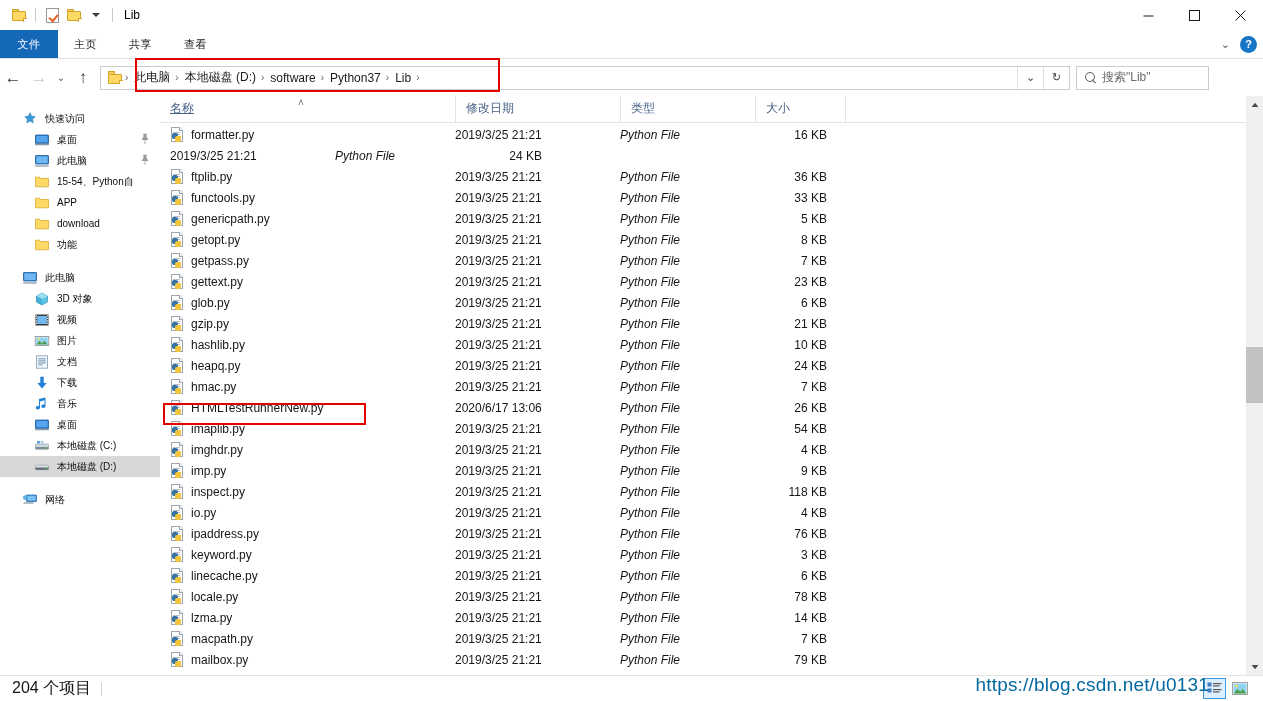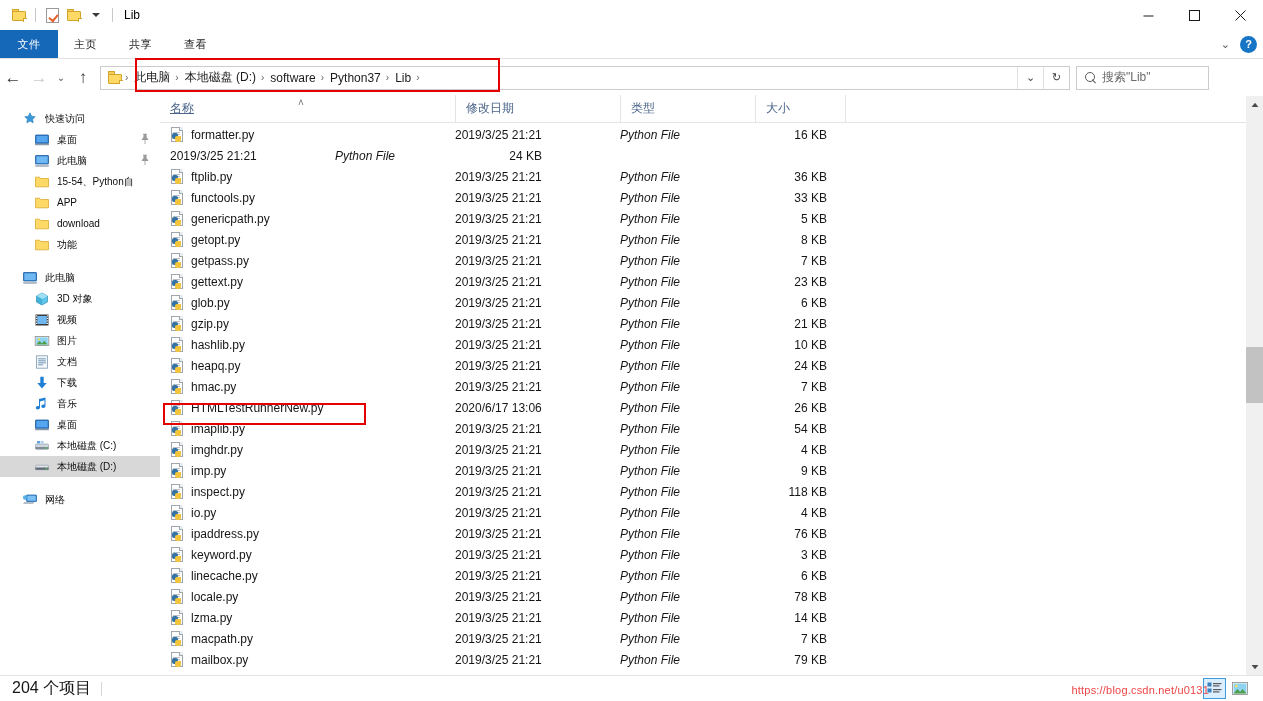--- a/index.html
+++ b/index.html
@@ -216,22 +216,22 @@
     background: #fff; border-top: 1px solid #e4e4e4;
     display:flex; align-items:center;
   }
   .status-text { font-size: 16px; color: #161616; padding-left: 12px; }
   .status-sep { width:1px; height: 14px; background:#d6d6d6; margin-left: 10px; }
   .viewbtns { margin-left: auto; display:flex; align-items:center; gap:2px; padding-right: 12px; }
   .vbtn { width: 23px; height: 21px; display:flex; align-items:center; justify-content:center; }
   .vbtn.active { border: 1px solid #3d9ae0; background: #dcefff; }
 
   .watermark {
-    position:absolute; right: 54px; bottom: 5px; font-size: 11px;
-    color: #ef4444; letter-spacing: 0.2px; white-space: nowrap;
+    position:absolute; right: 54px; bottom: 5px; font-size: 19px;
+    color: #0369a1; letter-spacing: 0.2px; white-space: nowrap;
     font-family: "Liberation Sans", sans-serif;
   }
   .listdiv {
     position:absolute; left: 160px; top: 0; width: 1px; height: 579px; background: #e4e4e4;
   }
 </style>
 </head>
 <body>
 
 <div id="app">

